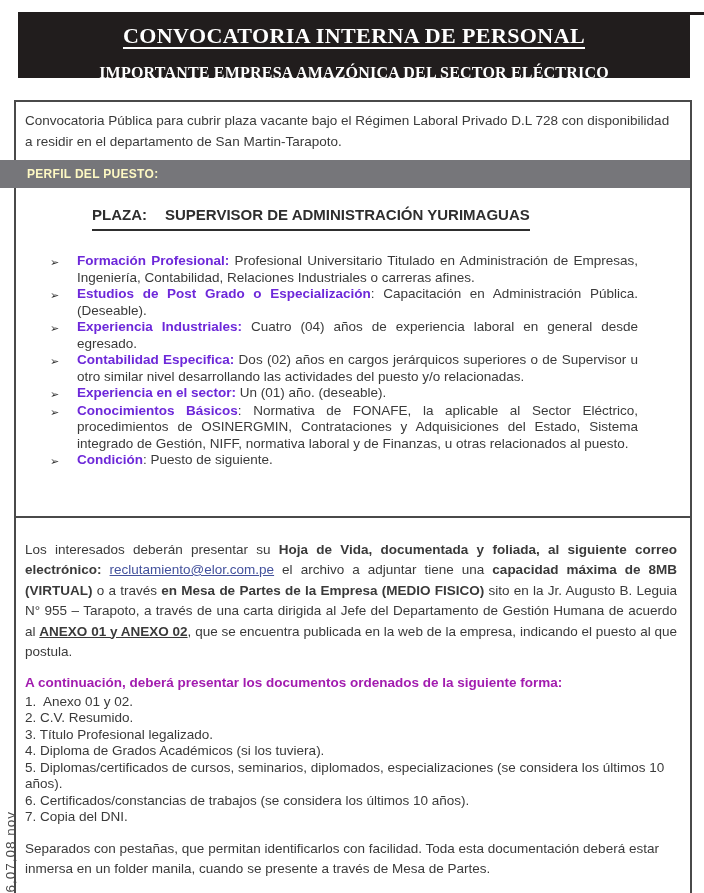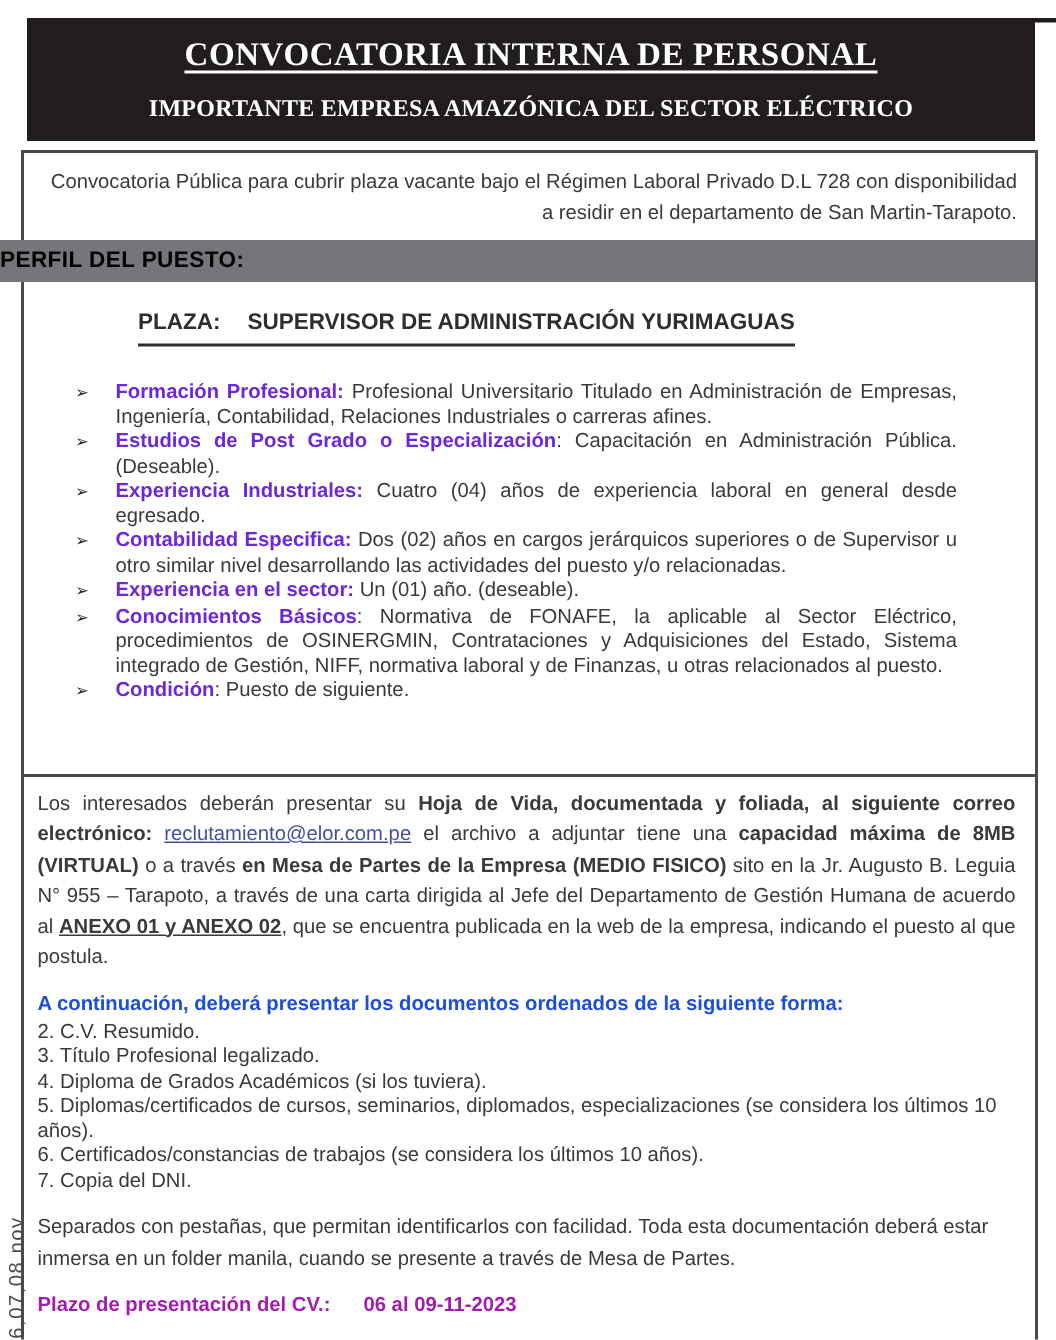--- a/index.html
+++ b/index.html
@@ -18,21 +18,21 @@
   }
   .b{font-weight:bold;}
   .u{text-decoration:underline;}
   a.link{color:var(--link-color);text-decoration:underline;cursor:pointer;}
 
   
   .header-rule{position:absolute;top:12px;left:18px;width:686px;height:3px;background:var(--header-bg);}
 
   
   .banner{
-    position:absolute;top:12px;left:18px;width:672px;height:82px;
+    position:absolute;top:12px;left:18px;width:672px;height:66px;
     background:var(--header-bg);color:#fff;text-align:center;
     font-family:"Liberation Serif", serif;
   }
   .banner-title{
     margin-top:11px;font-size:22px;font-weight:bold;letter-spacing:0.4px;
     text-decoration:underline;text-decoration-thickness:2px;text-underline-offset:4px;
     display:inline-block;
   }
   .banner-subtitle{
     margin-top:15px;font-size:16px;font-weight:bold;letter-spacing:0.2px;
@@ -40,47 +40,47 @@
 
   
   .column{
     position:absolute;top:100px;left:14px;width:678px;min-height:793px;
     border-left:2px solid var(--border-color);
     border-right:2px solid var(--border-color);
     border-top:2px solid var(--border-color);
     background:#fff;
   }
   .intro{
-    padding:8px 12px 0 9px;line-height:21px;height:58px;text-align:right;
+    padding:8px 12px 0 9px;line-height:21px;height:58px;
   }
   .section-bar{
     margin-left:-16px;width:calc(100% + 16px);height:28px;line-height:28px;
-    background:var(--bar-bg);color:#000000;font-weight:bold;font-size:15px;
-    letter-spacing:0.3px;
+    background:var(--bar-bg);color:#fef9c3;font-weight:bold;font-size:12px;
+    padding-left:27px;letter-spacing:0.3px;
   }
   .perfil-body{
     padding:18px 0 46px 0;
   }
   .plaza{
     margin-left:76px;font-size:15px;font-weight:bold;color:#2e2e2e;
     display:inline-block;border-bottom:2px solid #2e2e2e;padding-bottom:6px;
   }
   .plaza .plaza-value{margin-left:18px;}
   .req-list{margin:22px 52px 0 34px;}
   .req{display:flex;line-height:16.5px;margin:0;}
   .req .marker{width:27px;flex:0 0 27px;font-size:11px;color:#2e2e2e;padding-top:1px;}
   .req .req-text{flex:1;text-align:justify;}
   .req .req-text b{color:#6d28d9;}
 
   .apply-box{
     border-top:2px solid var(--border-color);
     padding:6px 13px 20px 9px;
   }
-  .apply-par{margin-top:2px;line-height:20.5px;text-align:justify;}
-  .docs-heading{margin-top:11px;font-weight:bold;color:#1d4ed8;line-height:17px;}
+  .apply-par{margin-top:16px;line-height:20.5px;text-align:justify;}
+  .docs-heading{margin-top:11px;font-weight:bold;color:#a21caf;line-height:17px;}
   .docs-list{margin-top:3px;line-height:16.5px;}
   .docs-list .doc-item{white-space:pre-wrap;}
   .folder-note{margin-top:13px;line-height:20.5px;}
   .deadline{margin-top:13px;font-weight:bold;color:#a21caf;}
   .deadline .deadline-value{margin-left:22px;}
 
   .side-note{
     position:absolute;left:3px;top:901px;transform:rotate(-90deg);transform-origin:0 0;
     font-size:13.5px;color:#4a4a4a;letter-spacing:1px;white-space:nowrap;
   }
@@ -137,20 +137,21 @@
       </div>
     </div>
   </div>
 
   <div class="apply-box">
     <div class="apply-par"><span>Los interesados deberán presentar su </span><span class="b">Hoja de Vida, documentada y foliada, al siguiente correo electrónico:</span><span> </span><a class="link" href="#">reclutamiento@elor.com.pe</a><span> el archivo a adjuntar tiene una </span><span class="b">capacidad máxima de 8MB (VIRTUAL)</span><span> o a través </span><span class="b">en Mesa de Partes de la Empresa (MEDIO FISICO)</span><span> sito en la Jr. Augusto B. Leguia N° 955 – Tarapoto, a través de una carta dirigida al Jefe del Departamento de Gestión Humana de acuerdo al </span><span class="b u">ANEXO 01 y ANEXO 02</span><span>, que se encuentra publicada en la web de la empresa, indicando el puesto al que postula.</span></div>
 
     <div class="docs-heading">A continuación, deberá presentar los documentos ordenados de la siguiente forma:</div>
 
     <div class="docs-list">
+      <div class="doc-item">1.  Anexo 01 y 02.</div>
       <div class="doc-item">2. C.V. Resumido.</div>
       <div class="doc-item">3. Título Profesional legalizado.</div>
       <div class="doc-item">4. Diploma de Grados Académicos (si los tuviera).</div>
       <div class="doc-item">5. Diplomas/certificados de cursos, seminarios, diplomados, especializaciones (se considera los últimos 10 años).</div>
       <div class="doc-item">6. Certificados/constancias de trabajos (se considera los últimos 10 años).</div>
       <div class="doc-item">7. Copia del DNI.</div>
     </div>
 
     <div class="folder-note">Separados con pestañas, que permitan identificarlos con facilidad. Toda esta documentación deberá estar inmersa en un folder manila, cuando se presente a través de Mesa de Partes.</div>
 

